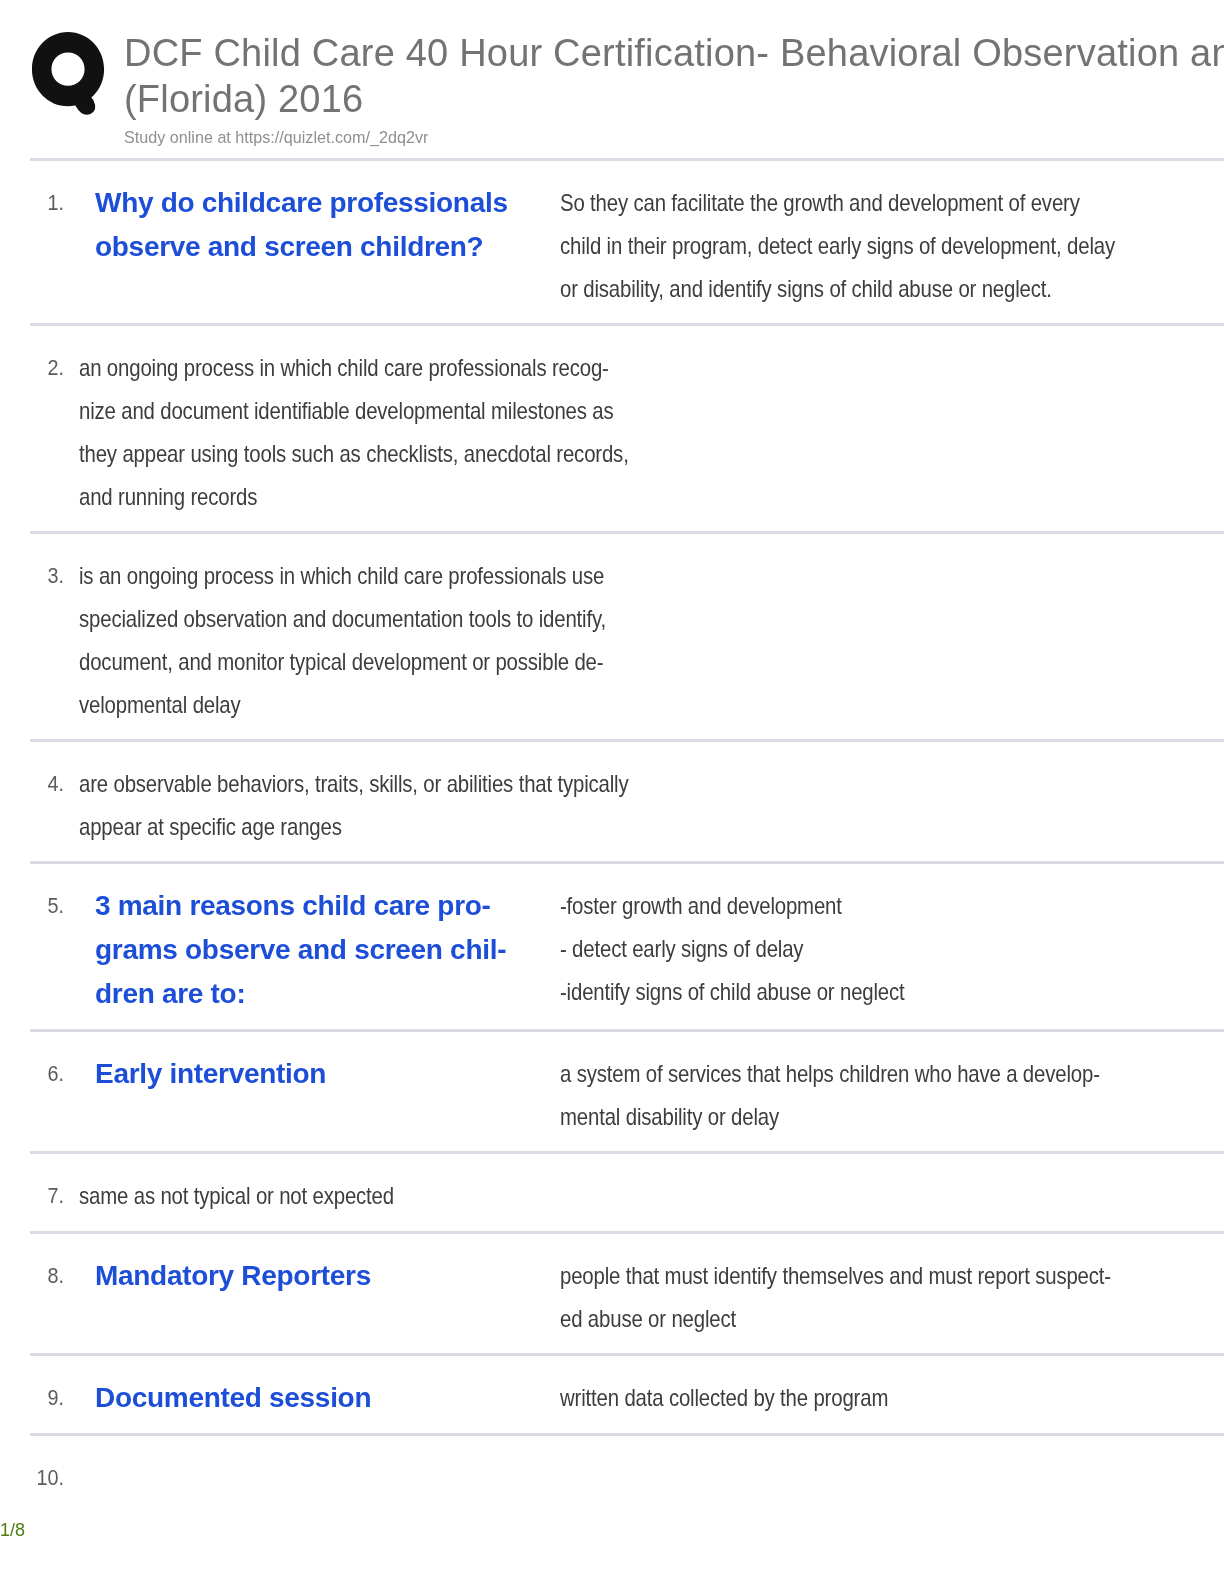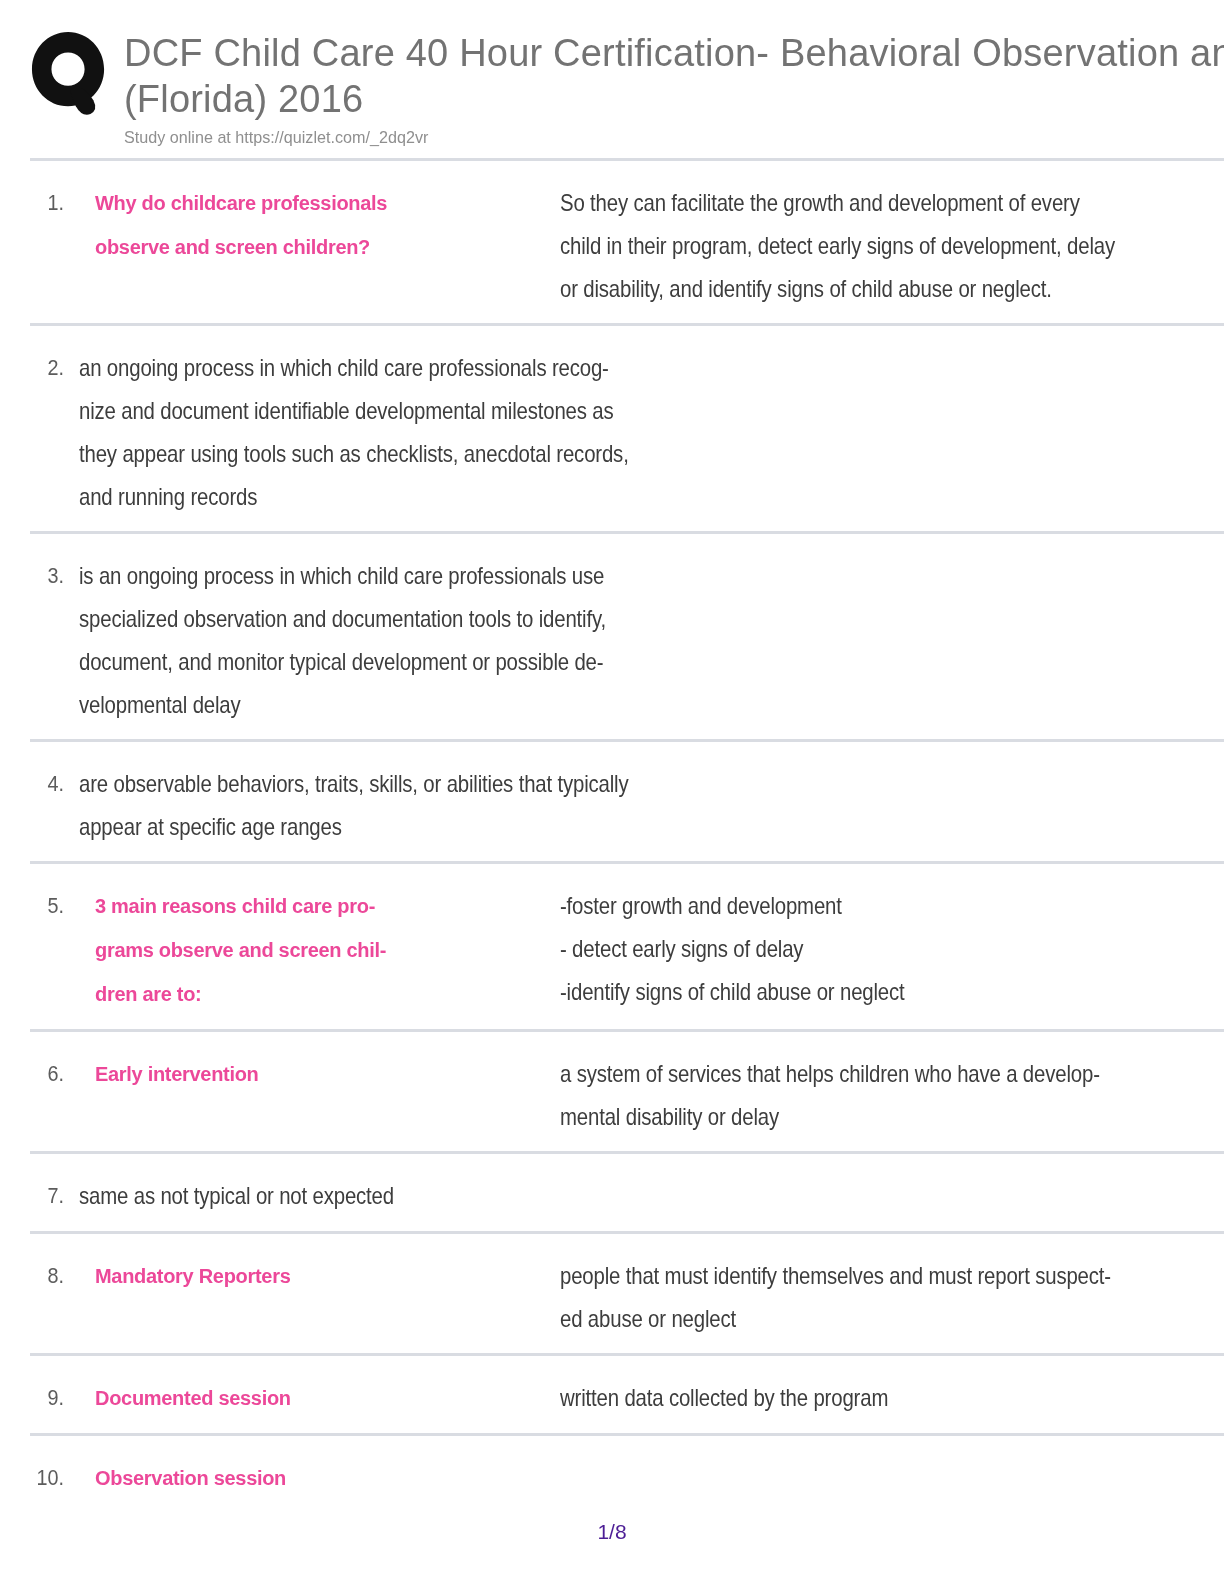--- a/index.html
+++ b/index.html
@@ -64,47 +64,46 @@
     line-height: 44px;
     color: #5c5c5c;
     transform: scaleX(0.9);
     transform-origin: right top;
   }
   .term {
     flex: none;
     width: 450px;
     margin-left: 31px;
     font-weight: bold;
-    font-size: 20px;
+    font-size: 28px;
     line-height: 44px;
     letter-spacing: -0.3px;
-    color: #ec4899;
+    color: #1d4ed8;
     white-space: pre;
     overflow: visible;
   }
   .definition {
     flex: 1;
     margin-left: 15px;
     font-size: 24px;
     line-height: 43px;
     letter-spacing: -0.2px;
     color: #3d3d3d;
     white-space: pre;
     transform: scaleX(0.85);
     transform-origin: left top;
     overflow: visible;
   }
   .footer {
     position: absolute;
     left: 0;
     right: 0;
     top: 1520px;
-    text-align: center;
-    font-size: 21px;
-    color: #4c1d95;
+    font-size: 18px;
+    color: #4d7c0f;
   }
 </style>
 </head>
 <body>
 
 <div class="header">
   <div class="logo">
     <svg viewBox="0 0 80 92" width="78" height="90" aria-hidden="true">
       <path fill="#111111" fill-rule="evenodd" d="M39 2 C18.5 2 2 19 2 40 C2 61 18.5 78 39 78 C59.5 78 76 61 76 40 C76 19 59.5 2 39 2 Z
            M39 23 C48.5 23 56 30.5 56 40 C56 49.5 48.5 57 39 57 C29.5 57 22 49.5 22 40 C22 30.5 29.5 23 39 23 Z"></path>
@@ -181,19 +180,18 @@
   </div>
 
   <div class="card-row">
     <div class="num">9.</div>
     <div class="term">Documented session</div>
     <div class="definition">written data collected by the program</div>
   </div>
 
   <div class="card-row">
     <div class="num">10.</div>
-    <div class="term">Observation session</div>
     <div class="definition"></div>
   </div>
 
 </div>
 
 <div class="footer">1/8</div>
 
 </body></html>

